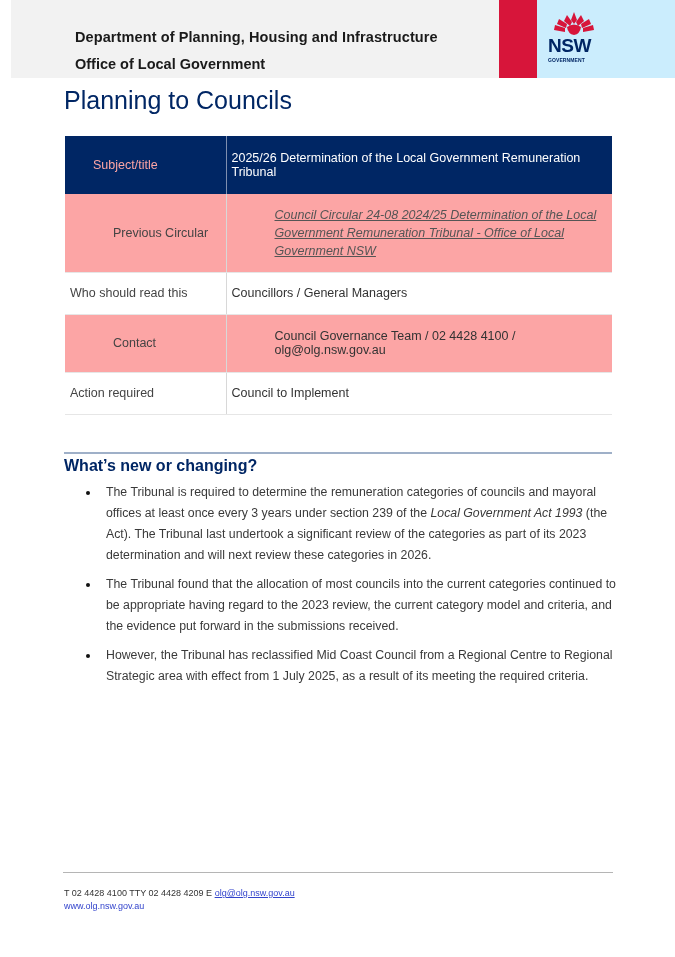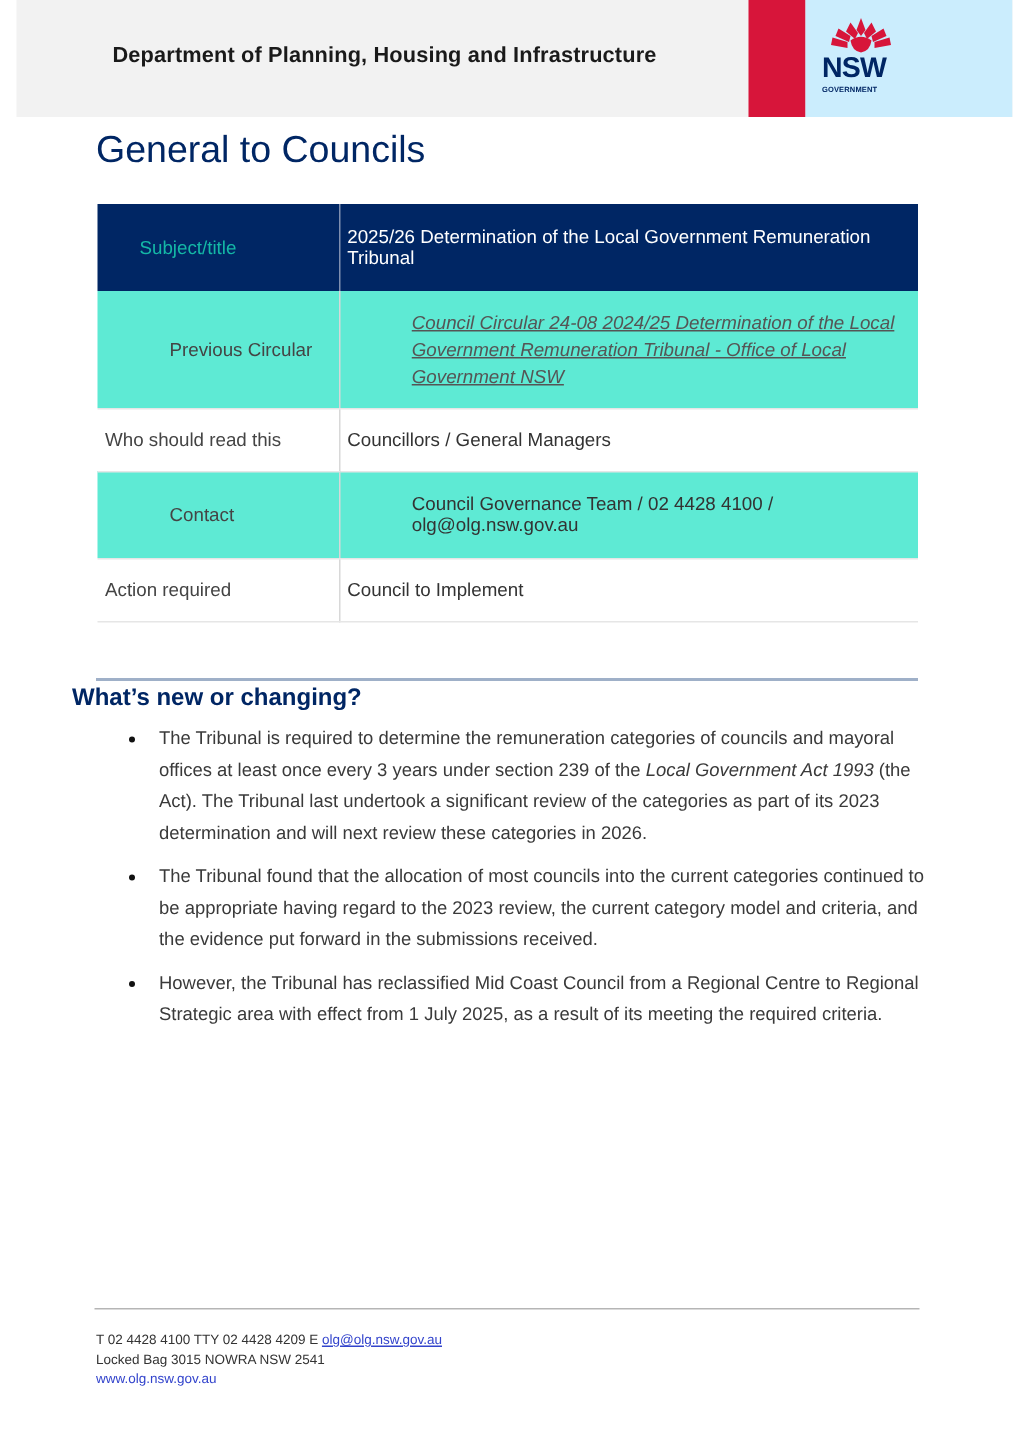--- a/index.html
+++ b/index.html
@@ -15,69 +15,70 @@
     .nsw-logo svg { display: block; }
     .nsw-text { position: absolute; left: 548px; top: 36px; font-size: 19px; font-weight: bold; color: #002664; letter-spacing: -0.5px; line-height: 1; }
     .nsw-sub { position: absolute; left: 548px; top: 57px; font-size: 5px; font-weight: bold; color: #002664; letter-spacing: 0.1px; }
 
     .page-title { position: absolute; left: 64px; top: 86px; font-size: 25px; color: #002664; font-weight: normal; }
 
     .info-table { position: absolute; left: 65px; top: 136px; width: 547px; border-collapse: collapse; font-size: 12.5px; }
     .info-table td { vertical-align: middle; padding: 0 5px; border-bottom: 1px solid #e6e6e6; }
     .info-table td.label { width: 161px; border-right: 1px solid #d8d8d8; color: #444; }
     .info-table tr.head td { background: #002664; color: #ffffff; height: 58px; border-bottom: none; }
-    .info-table tr.head td.label { border-right: 1px solid #7f8fb0; color: #14b8a6; padding-left: 28px; }
-    .info-table tr.light td { background: #5eead4; padding-left: 48px; }
+    .info-table tr.head td.label { border-right: 1px solid #7f8fb0; color: #fca5a5; padding-left: 28px; }
+    .info-table tr.light td { background: #fca5a5; padding-left: 48px; }
     .info-table tr.r-details td { height: 42px; }
     .info-table tr.r-prev td { height: 78px; line-height: 18px; }
     .info-table tr.r-who td { height: 42px; }
     .info-table tr.r-contact td { height: 58px; }
     .info-table tr.r-action td { height: 42px; }
     .prev-link { font-style: italic; color: #555; text-decoration: underline; }
     .contact-label { color: #222; }
 
     .section-rule { position: absolute; left: 64px; top: 452px; width: 548px; height: 2px; background: #9fb0c8; }
-    .section-title { position: absolute; left: 48px; top: 457px; font-size: 16px; color: #002664; text-align: right; }
+    .section-title { position: absolute; left: 64px; top: 457px; font-size: 16px; color: #002664; text-align: right; }
 
     .bullets { position: absolute; left: 86px; top: 482px; width: 530px; list-style: none; }
     .bullets li { position: relative; padding-left: 20px; font-size: 12.3px; line-height: 21px; color: #3a3a3a; margin-bottom: 8px; }
     .bullets li .dot { position: absolute; left: 0; top: 9px; width: 4px; height: 4px; background: #111; border-radius: 50%; }
     .bullets li em { font-style: italic; }
 
     .footer-rule { position: absolute; left: 63px; top: 872px; width: 550px; height: 1px; background: #b5b5b5; }
     .footer { position: absolute; left: 64px; top: 887px; font-size: 9px; line-height: 13px; color: #333; }
     .footer a { color: #3344cc; text-decoration: underline; }
     .footer .web { color: #3344cc; }
   </style>
 </head>
 <body>
 
 <div class="masthead">
   <div class="dept">Department of Planning, Housing and Infrastructure</div>
+  <div class="office">Office of Local Government</div>
 </div>
 <div class="red-band"></div>
 <div class="blue-band"></div>
 <div class="nsw-logo">
   <svg width="60" height="28" viewBox="0 0 60 28">
     <g fill="#d7153a">
       <path d="M29 2 L32 10 L29 14 L26 10 Z"></path>
       <path d="M22 5 L27 12 L25 16 L19 11 Z"></path>
       <path d="M36 5 L39 11 L33 16 L31 12 Z"></path>
       <path d="M14 9 L22 14 L21 18 L12 14 Z"></path>
       <path d="M44 9 L46 14 L37 18 L36 14 Z"></path>
       <path d="M10 15 L20 18 L20 22 L9 20 Z"></path>
       <path d="M48 15 L49 20 L38 22 L38 18 Z"></path>
       <path d="M22 17 Q29 12 36 17 Q35 24 29 25 Q23 24 22 17 Z"></path>
     </g>
   </svg>
 </div>
 <div class="nsw-text">NSW</div>
 <div class="nsw-sub">GOVERNMENT</div>
 
-<h1 class="page-title">General to Councils</h1>
+<h1 class="page-title">Planning to Councils</h1>
 
 <table class="info-table">
   <tbody>
       <tr class="head">
     <td class="label">Subject/title</td>
     <td>2025/26 Determination of the Local Government Remuneration Tribunal</td>
   </tr>
   <tr class="light r-prev">
     <td class="label">Previous Circular</td>
     <td>
@@ -115,15 +116,14 @@
     <span class="dot"></span>
     <span>However, the Tribunal has reclassified Mid Coast Council from a Regional Centre to Regional Strategic area with effect from 1 July 2025, as a result of its meeting the required criteria.</span>
   </li>
 </ul>
 
 <div class="footer-rule"></div>
 <div class="footer">
   <div>
     <span>T 02 4428 4100 TTY 02 4428 4209 E </span><a>olg@olg.nsw.gov.au</a>
   </div>
-  <div>Locked Bag 3015 NOWRA NSW 2541</div>
   <div class="web">www.olg.nsw.gov.au</div>
 </div>
 
 </body></html>

